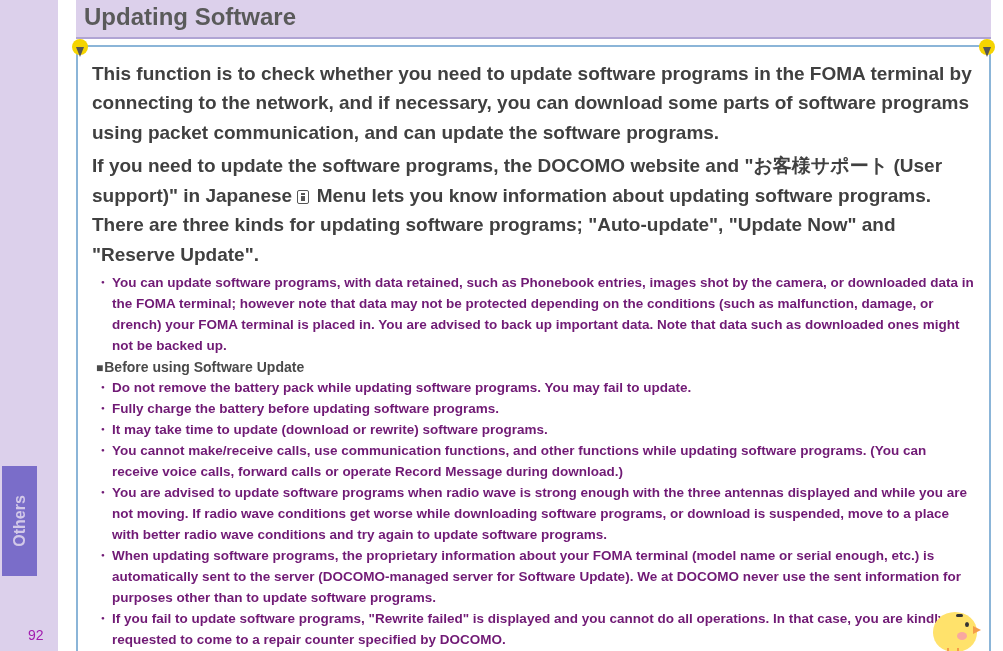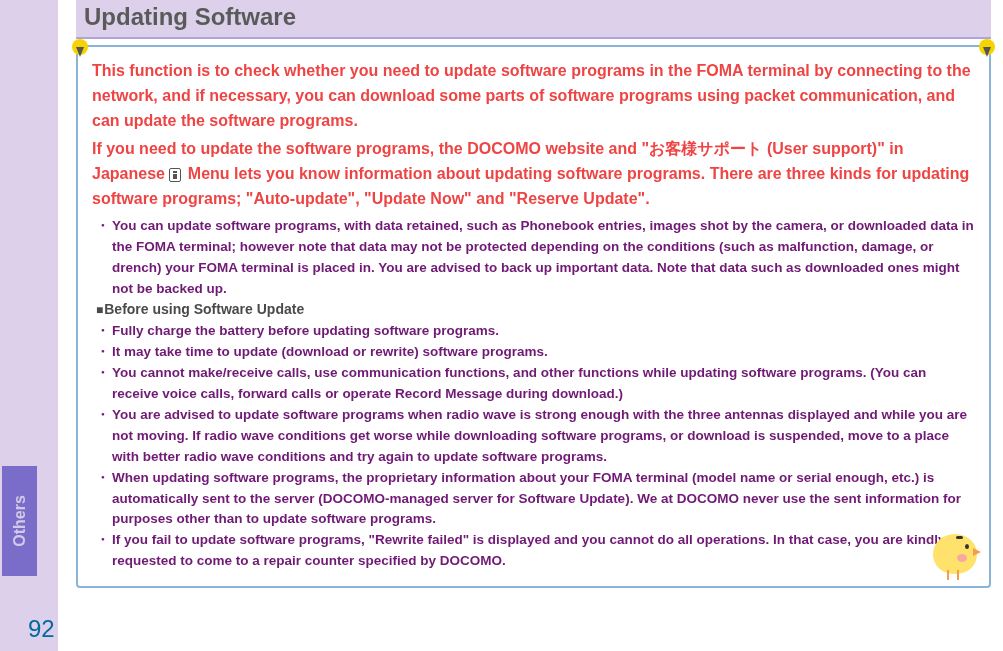--- a/index.html
+++ b/index.html
@@ -1,29 +1,29 @@
 <!DOCTYPE html>
 <html><head>
 <meta charset="utf-8">
 <style>
   * { margin: 0; padding: 0; box-sizing: border-box; }
   body { font-family: Arial, Helvetica, sans-serif; background: #fff; width: 1003px; height: 651px; position: relative; overflow: hidden; }
   .sidebar { position: absolute; left: 0; top: 0; width: 58px; height: 100%; background: #dcd0eb; }
   .sidebar-tab { position: absolute; left: 2px; bottom: 75px; width: 35px; height: 110px; background: #7a6dc9; display: flex; align-items: center; justify-content: center; }
   .sidebar-tab-text { transform: rotate(-90deg); color: #d2c8e8; font-weight: bold; font-size: 16px; white-space: nowrap; }
-  .page-number { position: absolute; left: 28px; bottom: 8px; font-size: 24px; color: #0369a1; }
+  .page-number { position: absolute; left: 28px; bottom: 8px; font-size: 14px; color: #a21caf; }
   .main { position: absolute; left: 58px; top: 0; right: 0; padding: 0 12px 0 18px; }
   .title-bar { background: #dcd0eb; padding: 3px 8px 6px 8px; border-bottom: 2px solid #b0a4d4; margin-bottom: 4px; }
   .title { font-size: 24px; font-weight: bold; color: #5a5a5a; }
   .content-box { position: relative; border: 2px solid #8bb5d8; border-radius: 4px; padding: 12px 14px 14px 14px; margin-top: 6px; background: #fff; }
   .pin { position: absolute; width: 16px; height: 16px; background: #f5d400; border-radius: 50%; top: -8px; }
   .pin::after { content: ''; position: absolute; width: 0; height: 0; border-left: 4px solid transparent; border-right: 4px solid transparent; border-top: 10px solid #555; top: 8px; left: 4px; }
   .pin-left { left: -6px; }
   .pin-right { right: -6px; }
-  .intro { font-size: 16px; font-weight: bold; color: #ef4444; line-height: 1.55; margin-bottom: 4px; }
+  .intro { font-size: 19px; font-weight: bold; color: #404040; line-height: 1.55; margin-bottom: 4px; }
   .i-icon { display: inline-block; width: 12px; height: 14px; border: 1.5px solid #555; border-radius: 2px; vertical-align: middle; position: relative; margin-right: 2px; }
   .i-icon::before { content: ''; position: absolute; top: 2px; left: 3px; width: 4px; height: 2px; background: #555; }
   .i-icon::after { content: ''; position: absolute; bottom: 2px; left: 3px; width: 4px; height: 5px; background: #555; }
   .bullet-item { font-size: 13.5px; font-weight: bold; color: #701a75; line-height: 1.55; padding-left: 20px; position: relative; }
   .bullet-item::before { content: '・'; position: absolute; left: 4px; top: 0; }
   .section-head { font-size: 14px; font-weight: bold; color: #4a4a4a; line-height: 1.55; padding-left: 4px; }
   .section-head::before { content: '■'; margin-right: 1px; font-size: 12px; }
   .chick { position: absolute; right: 6px; bottom: 6px; width: 56px; height: 56px; }
   .chick-body { position: absolute; width: 44px; height: 40px; background: #ffe26b; border-radius: 50% 50% 48% 48%; left: 6px; top: 10px; }
   .chick-beak { position: absolute; width: 0; height: 0; border-top: 4px solid transparent; border-bottom: 4px solid transparent; border-left: 8px solid #f59d4a; right: 2px; top: 24px; }
@@ -57,20 +57,21 @@
     <div class="intro">
       <span>If you need to update the software programs, the DOCOMO website and "お客様サポート (User support)" in Japanese</span>
       <span class="i-icon"></span><span> Menu lets you know information about updating software programs. There are three kinds for updating software programs; "Auto-update", "Update Now" and "Reserve Update".</span>
     </div>
 
     <div id="bullets-top">
         <div class="bullet-item">You can update software programs, with data retained, such as Phonebook entries, images shot by the camera, or downloaded data in the FOMA terminal; however note that data may not be protected depending on the conditions (such as malfunction, damage, or drench) your FOMA terminal is placed in. You are advised to back up important data. Note that data such as downloaded ones might not be backed up.</div>
       </div>
     <div class="section-head">Before using Software Update</div>
     <div id="bullets-before">
+        <div class="bullet-item">Do not remove the battery pack while updating software programs. You may fail to update.</div>
         <div class="bullet-item">Fully charge the battery before updating software programs.</div>
         <div class="bullet-item">It may take time to update (download or rewrite) software programs.</div>
         <div class="bullet-item">You cannot make/receive calls, use communication functions, and other functions while updating software programs. (You can receive voice calls, forward calls or operate Record Message during download.)</div>
         <div class="bullet-item">You are advised to update software programs when radio wave is strong enough with the three antennas displayed and while you are not moving. If radio wave conditions get worse while downloading software programs, or download is suspended, move to a place with better radio wave conditions and try again to update software programs.</div>
         <div class="bullet-item">When updating software programs, the proprietary information about your FOMA terminal (model name or serial enough, etc.) is automatically sent to the server (DOCOMO-managed server for Software Update). We at DOCOMO never use the sent information for purposes other than to update software programs.</div>
         <div class="bullet-item">If you fail to update software programs, "Rewrite failed" is displayed and you cannot do all operations. In that case, you are kindly requested to come to a repair counter specified by DOCOMO.</div>
       </div>
 
     <div class="chick">
       <div class="chick-body"></div>

